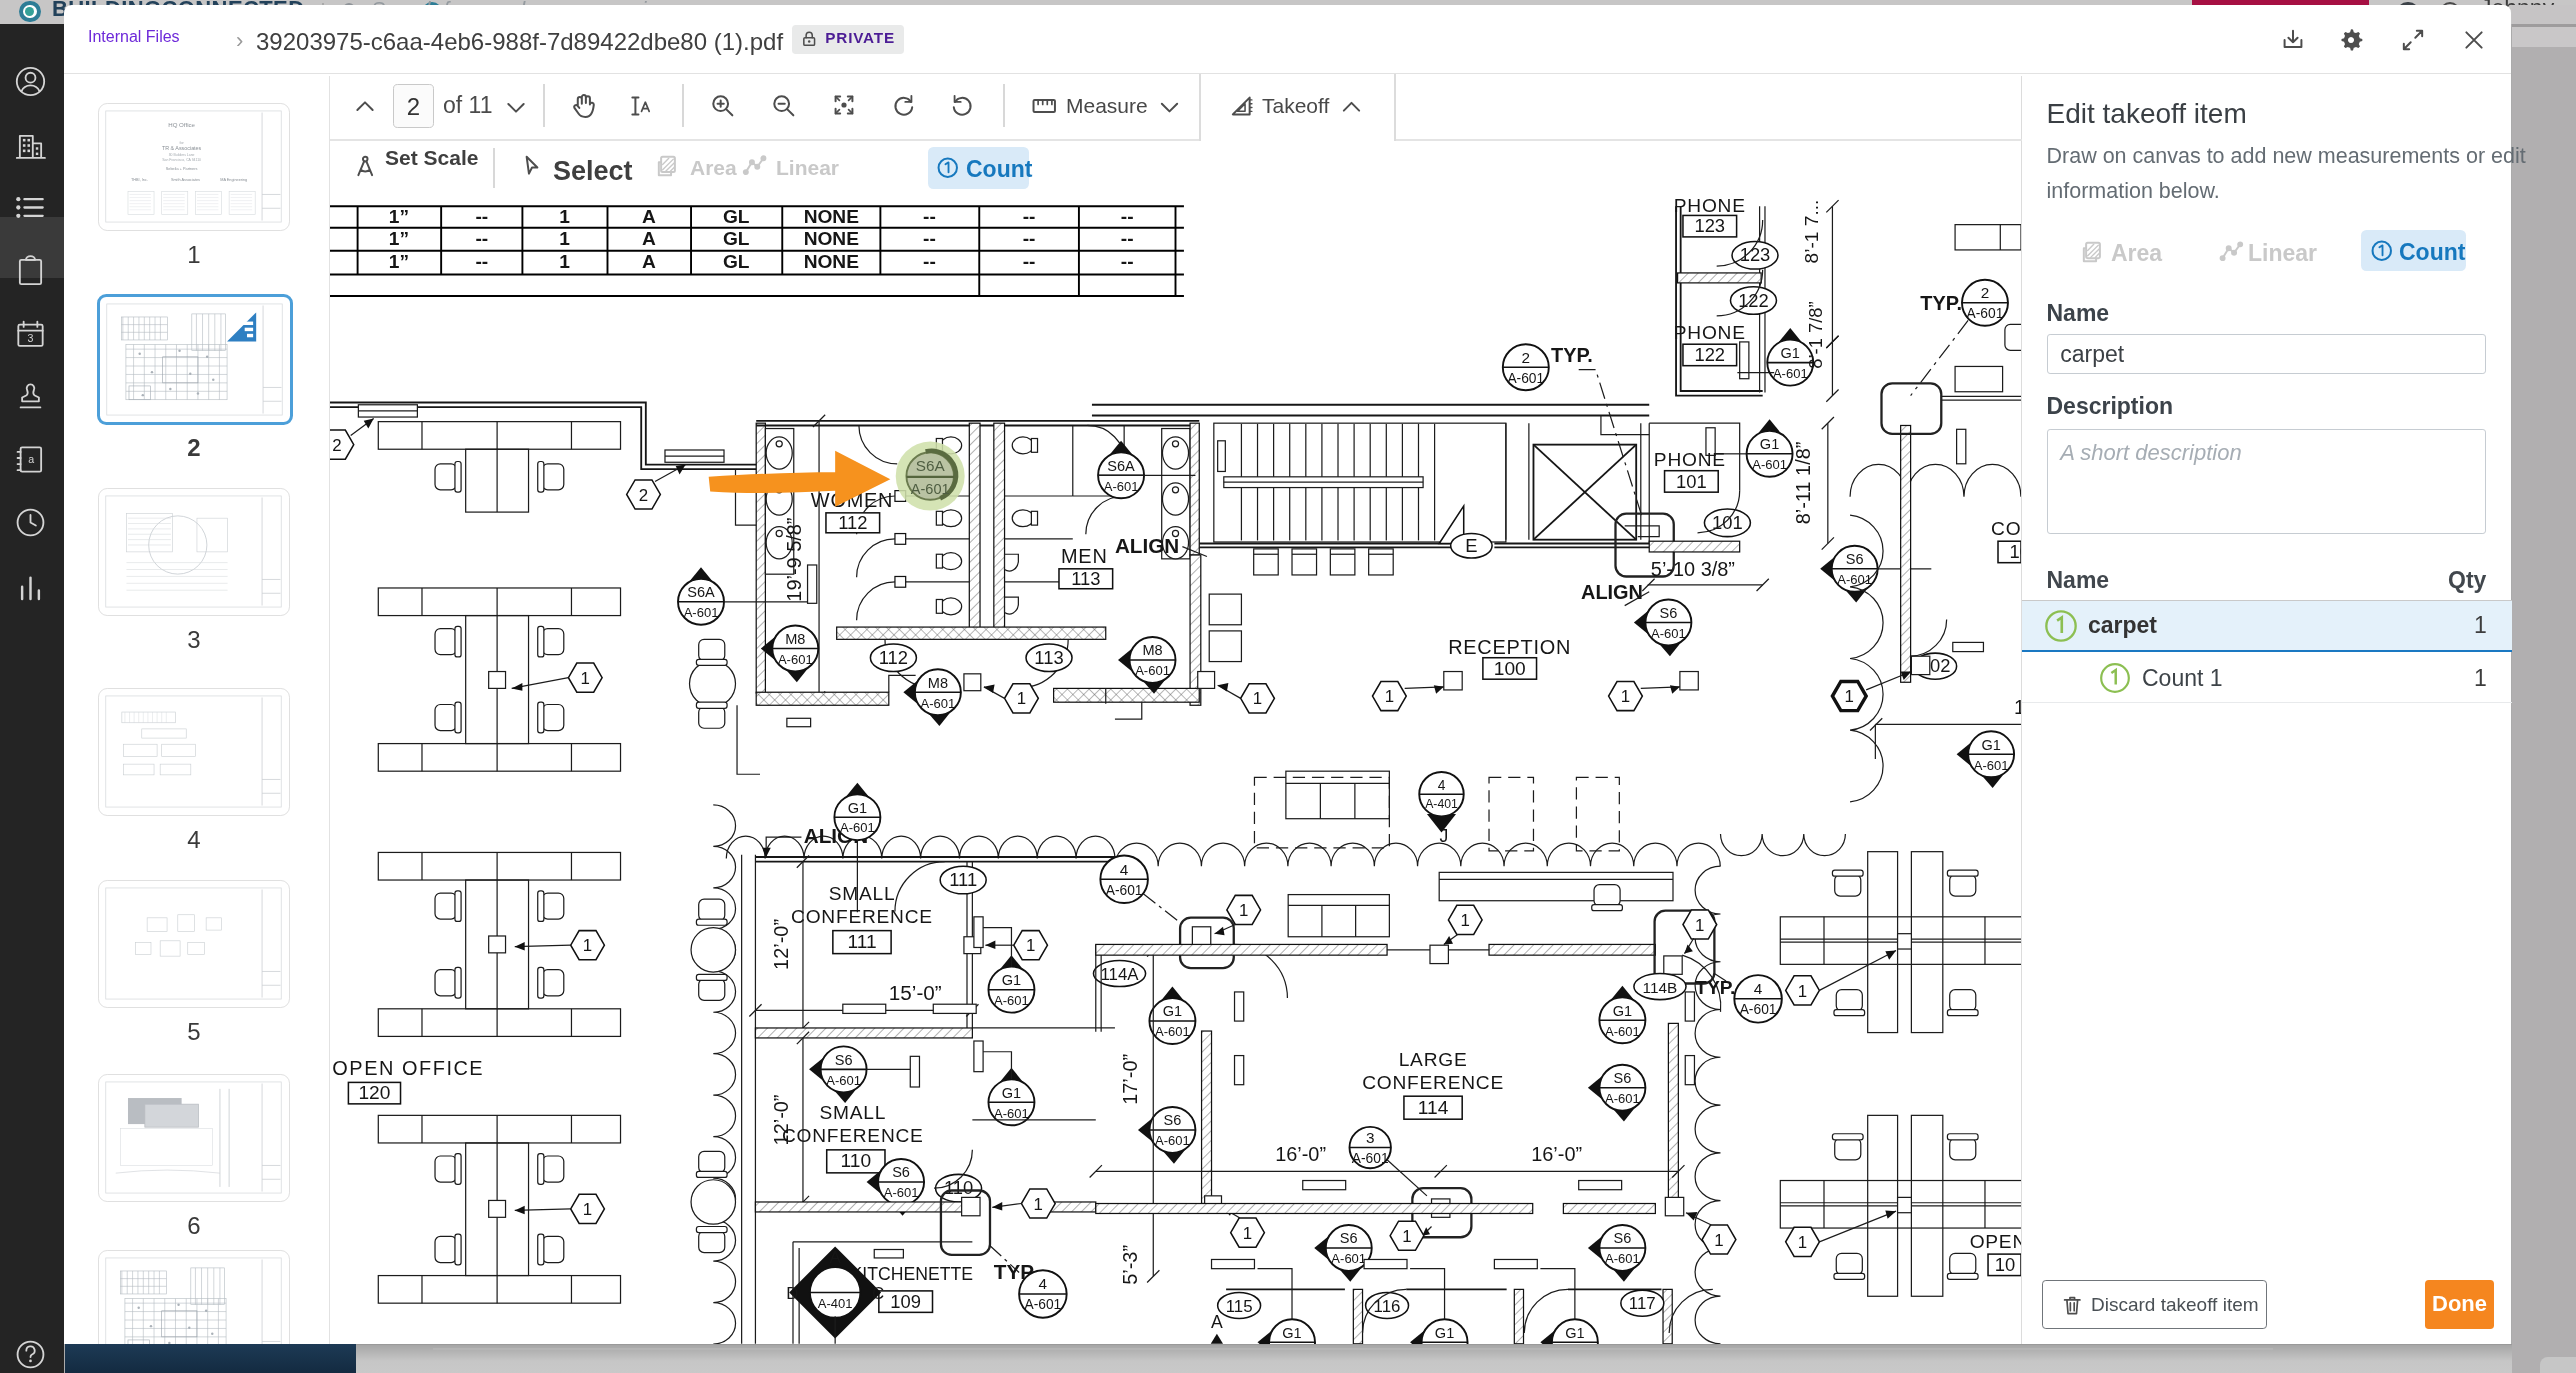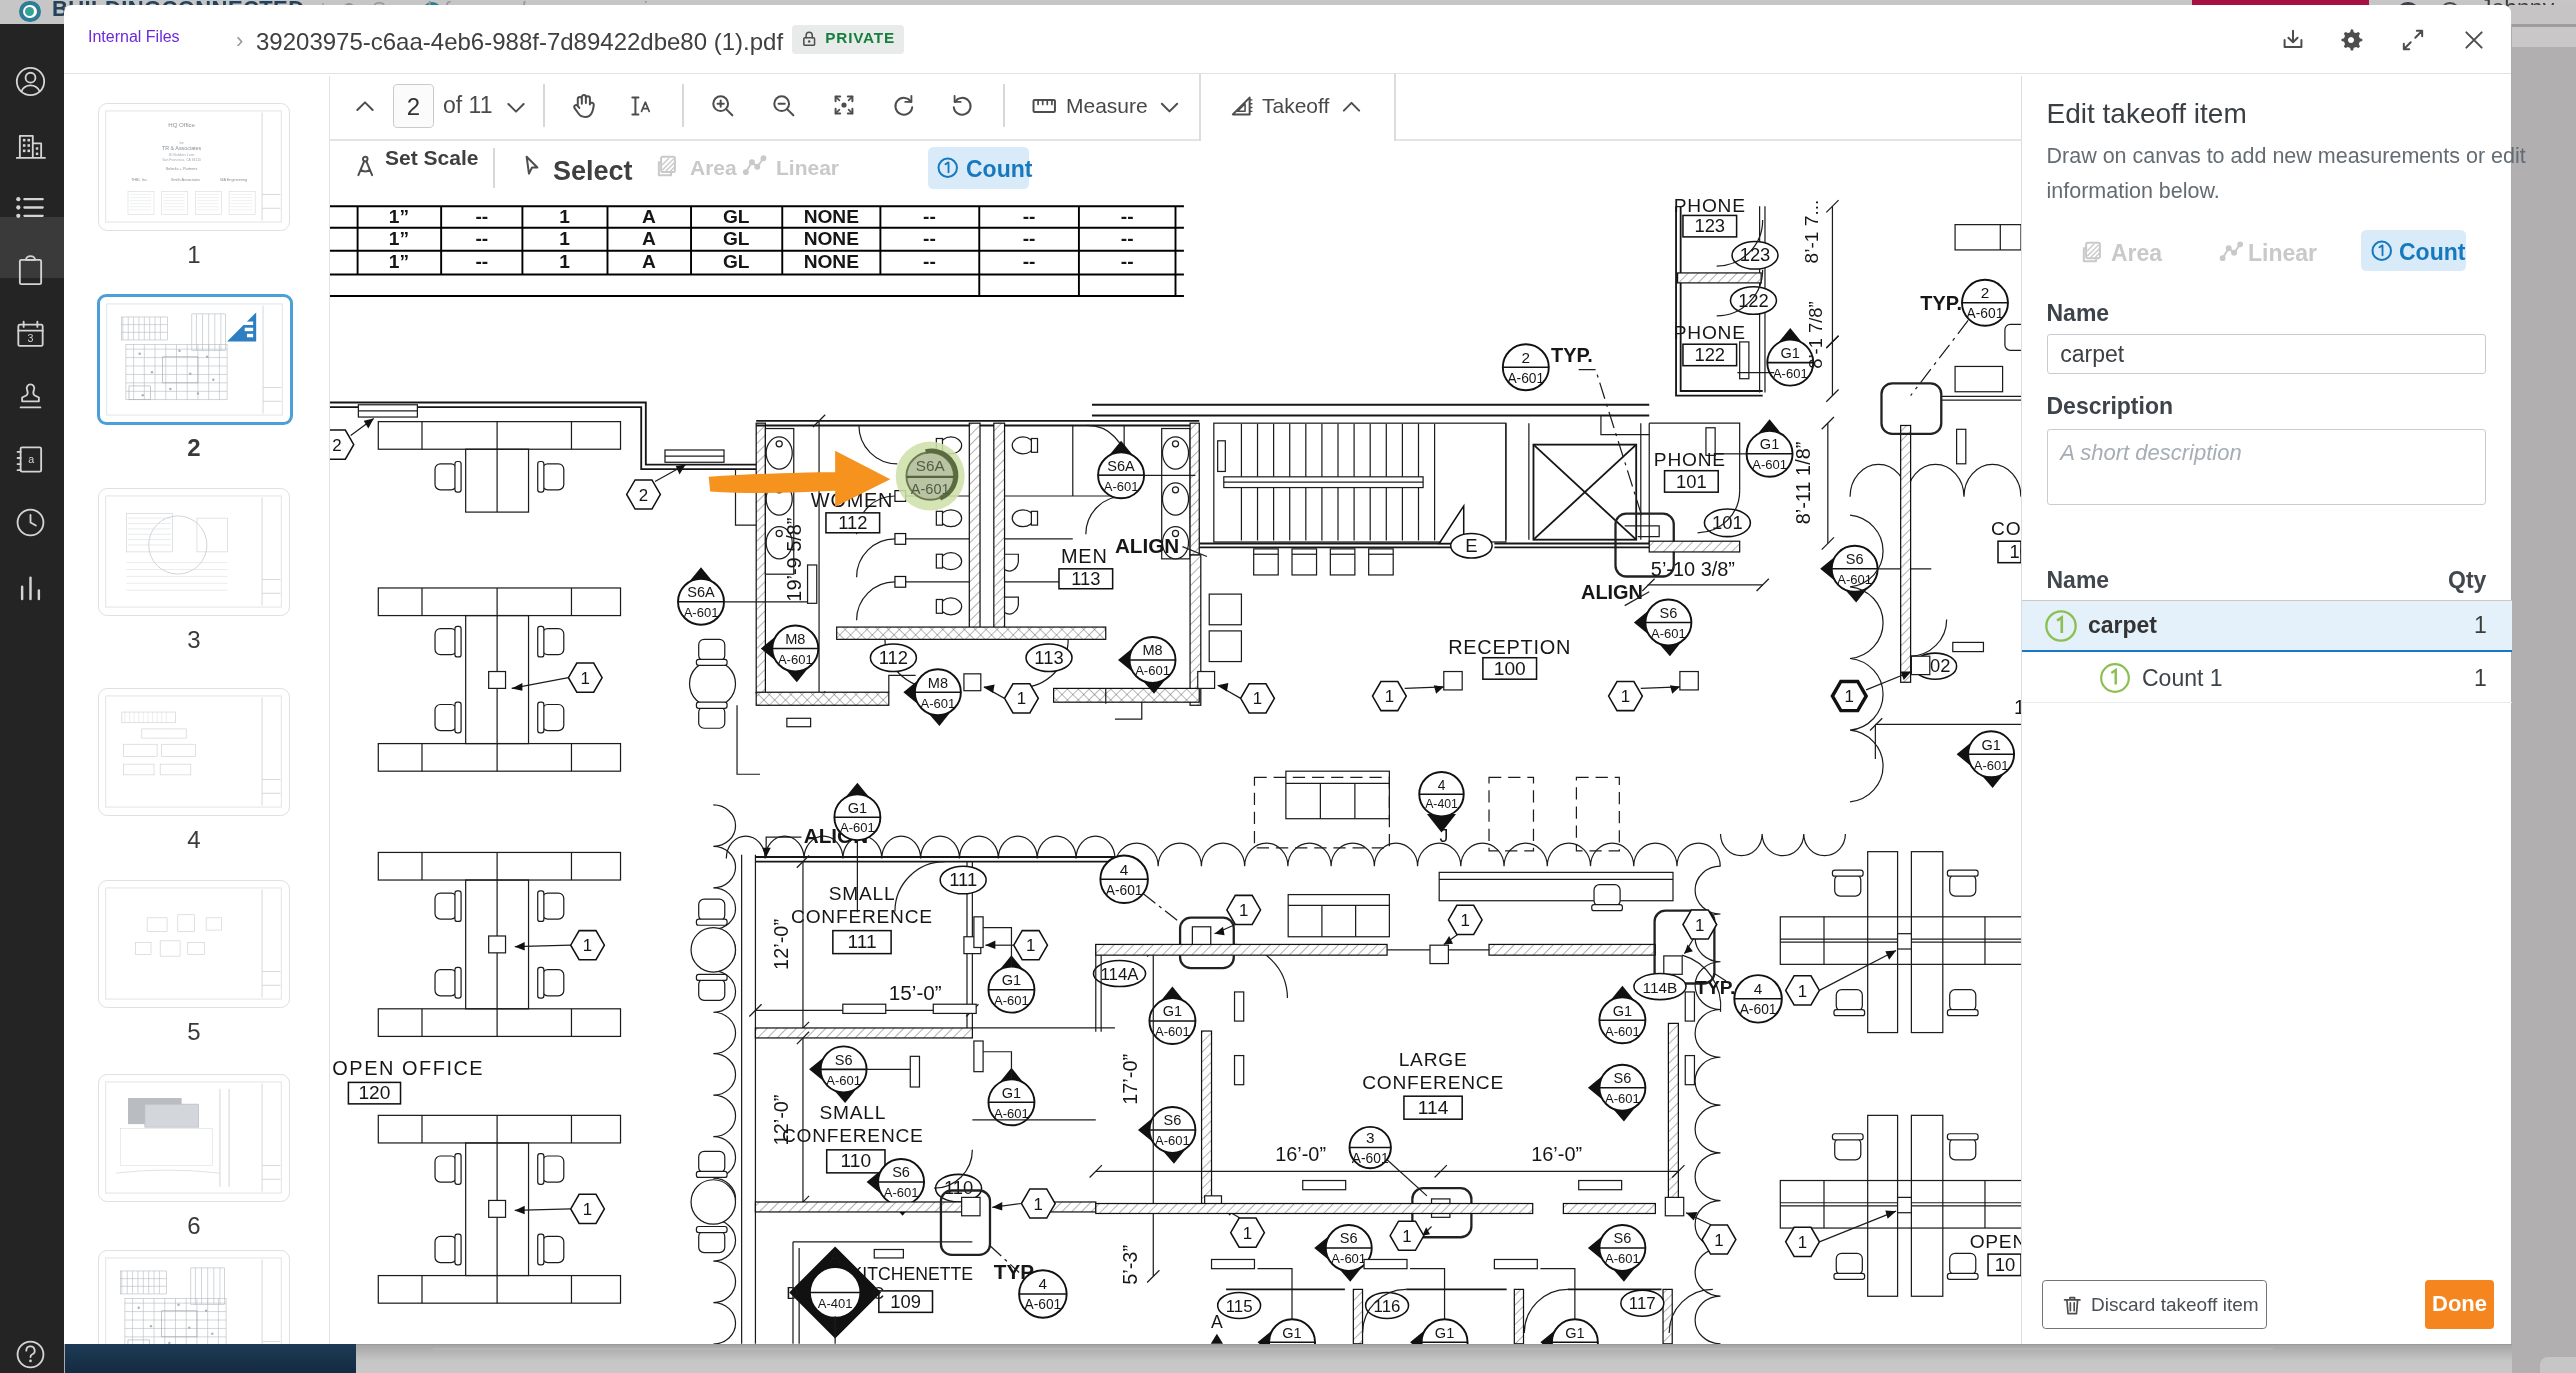--- a/index.html
+++ b/index.html
@@ -105,21 +105,21 @@
   <div class="abs" style="left:0;top:0;width:2447px;height:69px;border-bottom:1.5px solid #e2e2e2;border-radius:7.7px 7.7px 0 0">
     <div class="abs" style="left:24px;top:23px;font-size:16px;color:#6d28d9">Internal Files</div>
     <div class="abs" style="left:172px;top:23px;font-size:22px;color:#9a9a9a">›</div>
     <div class="abs" style="left:192px;top:23px;font-size:24px;color:#3f3f3f">39203975-c6aa-4eb6-988f-7d89422dbe80 (1).pdf</div>
     <div class="abs" style="left:728px;top:20px;height:29px;background:#e9eaea;border-radius:3.8px;padding:3.8px 9.2px 0 7.7px;">
       <svg width="18.4" height="18.4" viewBox="0 0 24 24" style="" fill="none" stroke="#4d4d4d" stroke-width="2.6" stroke-linecap="round" stroke-linejoin="round">
           <rect x="5" y="10" width="14" height="10" rx="1.5" stroke-width="2"></rect>
           <path d="M 8,10 V 7 a 4,4 0 0 1 8,0 v 3" stroke-width="2"></path>
           <circle cx="12" cy="15" r="1.6" fill="#4d4d4d" stroke="none"></circle>
         </svg>
-      <span style="font-size:15.3px;font-weight:bold;color:#15803d;letter-spacing:0.8px;vertical-align:5.4px;margin-left:3.8px">PRIVATE</span>
+      <span style="font-size:15.3px;font-weight:bold;color:#4c1d95;letter-spacing:0.8px;vertical-align:5.4px;margin-left:3.8px">PRIVATE</span>
     </div>
     <div class="abs" style="left:2216px;top:22px"><svg width="26" height="26" viewBox="0 0 34 34" style="" fill="none" stroke="#4d4d4d" stroke-width="2.6" stroke-linecap="round" stroke-linejoin="round">
           <path d="M 17,5 V 20 M 11,14 l 6,6 6,-6"></path>
           <path d="M 6,17 v 9 h 22 v -9"></path>
         </svg></div>
     <div class="abs" style="left:2274px;top:22px"><svg width="26" height="26" viewBox="0 0 34 34" style="" fill="none" stroke="#4d4d4d" stroke-width="2.6" stroke-linecap="round" stroke-linejoin="round">
           <path fill="#4d4d4d" stroke="none" d="M 17,3 l 2.6,0.4 1,3.4 a 11,11 0 0 1 2.9,1.2 l 3.2,-1.5 2,2 -1.5,3.2 a 11,11 0 0 1 1.2,2.9 l 3.4,1 0,2.8 -3.4,1 a 11,11 0 0 1 -1.2,2.9 l 1.5,3.2 -2,2 -3.2,-1.5 a 11,11 0 0 1 -2.9,1.2 l -1,3.4 -2.8,0 -1,-3.4 a 11,11 0 0 1 -2.9,-1.2 l -3.2,1.5 -2,-2 1.5,-3.2 a 11,11 0 0 1 -1.2,-2.9 l -3.4,-1 0,-2.8 3.4,-1 a 11,11 0 0 1 1.2,-2.9 L 7.7,8.5 l 2,-2 3.2,1.5 a 11,11 0 0 1 2.9,-1.2 z M 17,13 a 4,4 0 1 0 0.001,0 z"></path>
         </svg></div>
     <div class="abs" style="left:2336px;top:22px"><svg width="26" height="26" viewBox="0 0 34 34" style="" fill="none" stroke="#4d4d4d" stroke-width="2.6" stroke-linecap="round" stroke-linejoin="round">
           <path d="M 20,14 L 29,5 M 22,5 h 7 v 7 M 14,20 L 5,29 M 5,22 v 7 h 7"></path>
@@ -402,21 +402,21 @@
             <g stroke="#1678be">
               <circle cx="14" cy="14" r="12"></circle>
               <path d="M 11,9.5 l 4,-2.5 V 20" stroke-width="2.4"></path>
             </g>
           </svg></div>
       <div class="abs" style="left:38px;top:8.4px;font-size:23px;font-weight:bold;color:#1678be">Count</div>
     </div>
     <div class="abs" style="left:24.5px;top:224px;font-size:23px;font-weight:bold;color:#3c434a">Name</div>
     <div class="abs" style="left:25px;top:258px;width:439px;height:40px;border:1.5px solid #c6ccd2;border-radius:3.1px;font-size:23px;color:#3b4045;padding:6.1px 0 0 12.3px">carpet</div>
     <div class="abs" style="left:24.5px;top:317px;font-size:23px;font-weight:bold;color:#3c434a">Description</div>
-    <div class="abs" style="left:25px;top:353px;width:439px;height:76px;border:1.5px solid #c6ccd2;border-radius:3.1px;font-size:22px;font-style:italic;color:#a6adb4;padding:9.2px 0 0 12.3px">A short description</div>
+    <div class="abs" style="left:25px;top:353px;width:439px;height:105px;border:1.5px solid #c6ccd2;border-radius:3.1px;font-size:22px;font-style:italic;color:#a6adb4;padding:9.2px 0 0 12.3px">A short description</div>
     <div class="abs" style="left:24.5px;top:491px;font-size:23px;font-weight:bold;color:#41474d">Name</div>
     <div class="abs" style="left:426px;top:491px;font-size:23px;font-weight:bold;color:#41474d">Qty</div>
     <div class="abs" style="left:0;top:524px;width:490px;height:1.5px;background:#c9c9c9"></div>
     <div class="abs" style="left:0;top:525px;width:490px;height:51px;background:#e4f1fa;border-bottom:2.3px solid #1a78c2">
       <svg width="34" height="34" viewBox="0 0 44 44" style="position:absolute;left:22px;top:7.7px" fill="none" stroke="#8cbf52" stroke-width="3">
           <circle cx="22" cy="22" r="19"></circle>
           <path d="M 17,15 l 6,-4 V 31" stroke-width="3.4"></path>
         </svg>
       <div class="abs" style="left:66px;top:10.7px;font-size:23px;font-weight:bold;color:#333">carpet</div>
       <div class="abs" style="left:452px;top:10.7px;font-size:23px;color:#3d3d3d">1</div>

